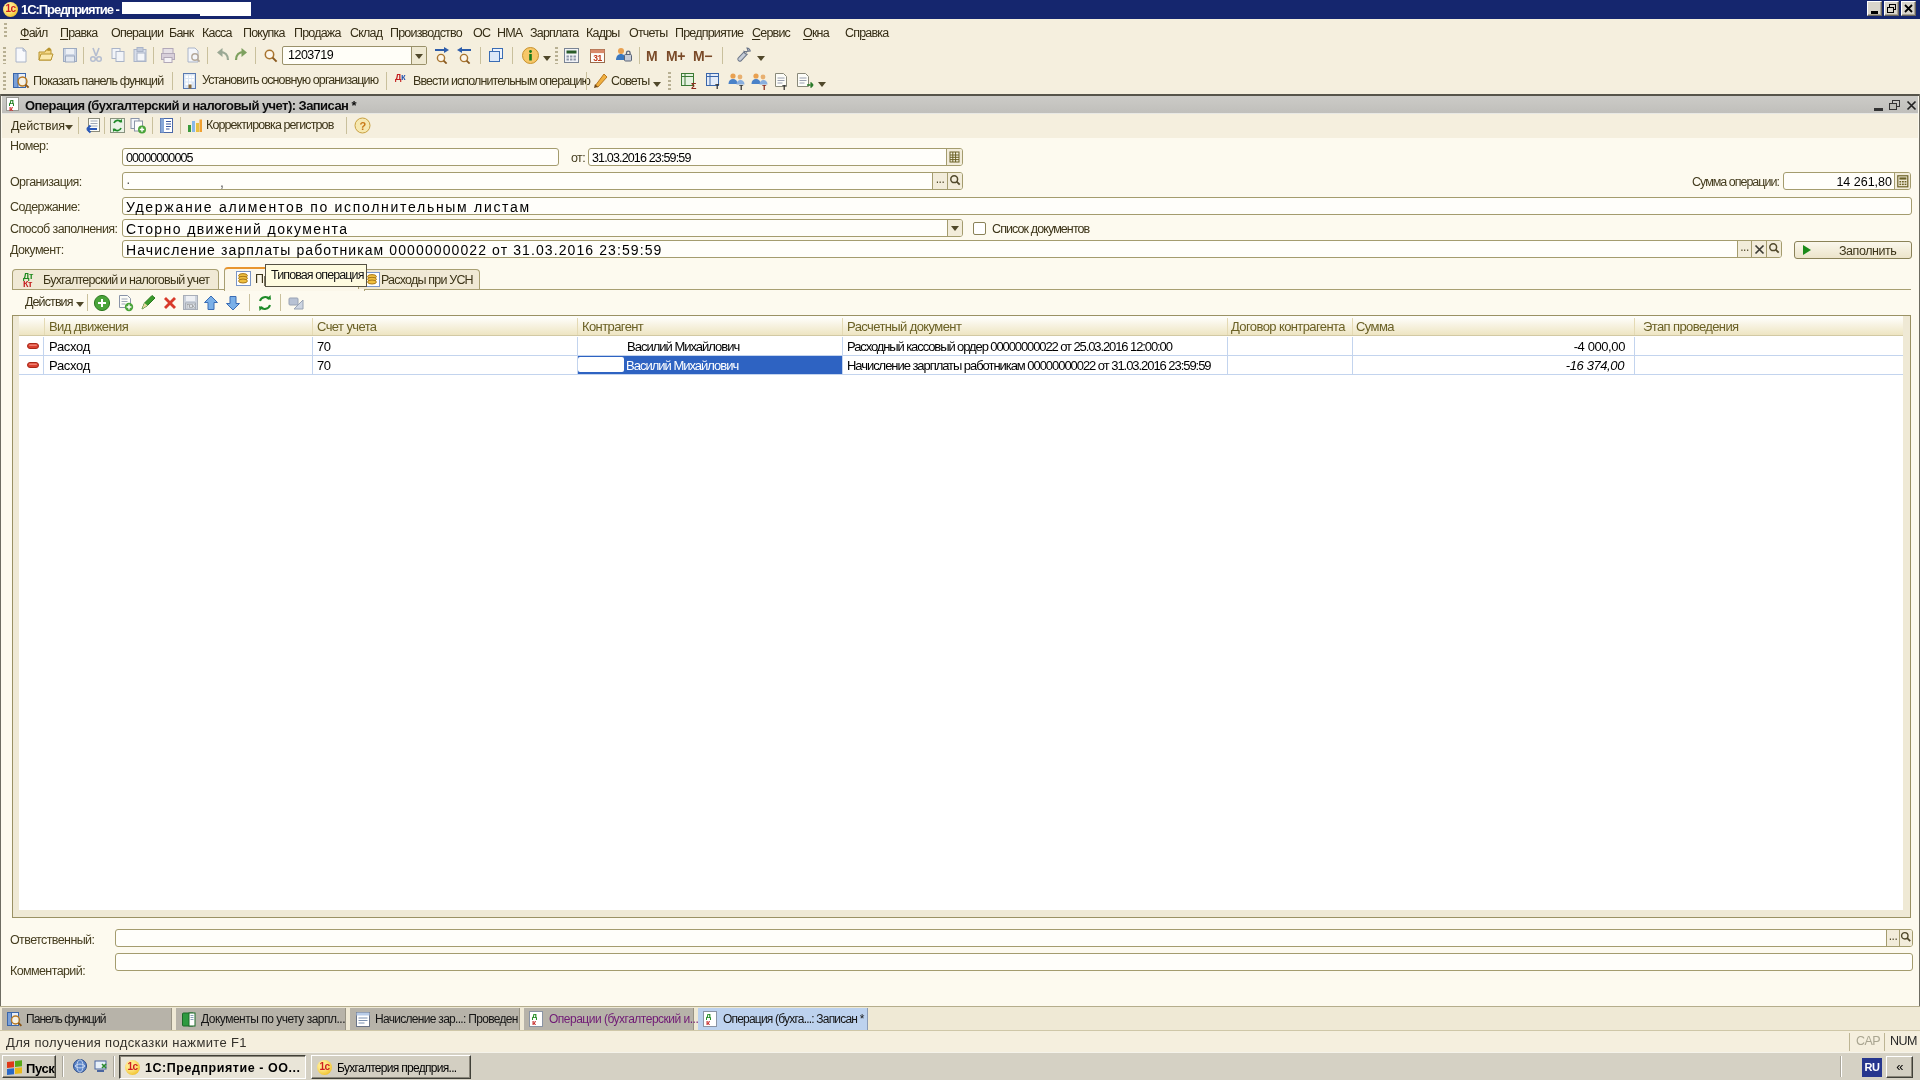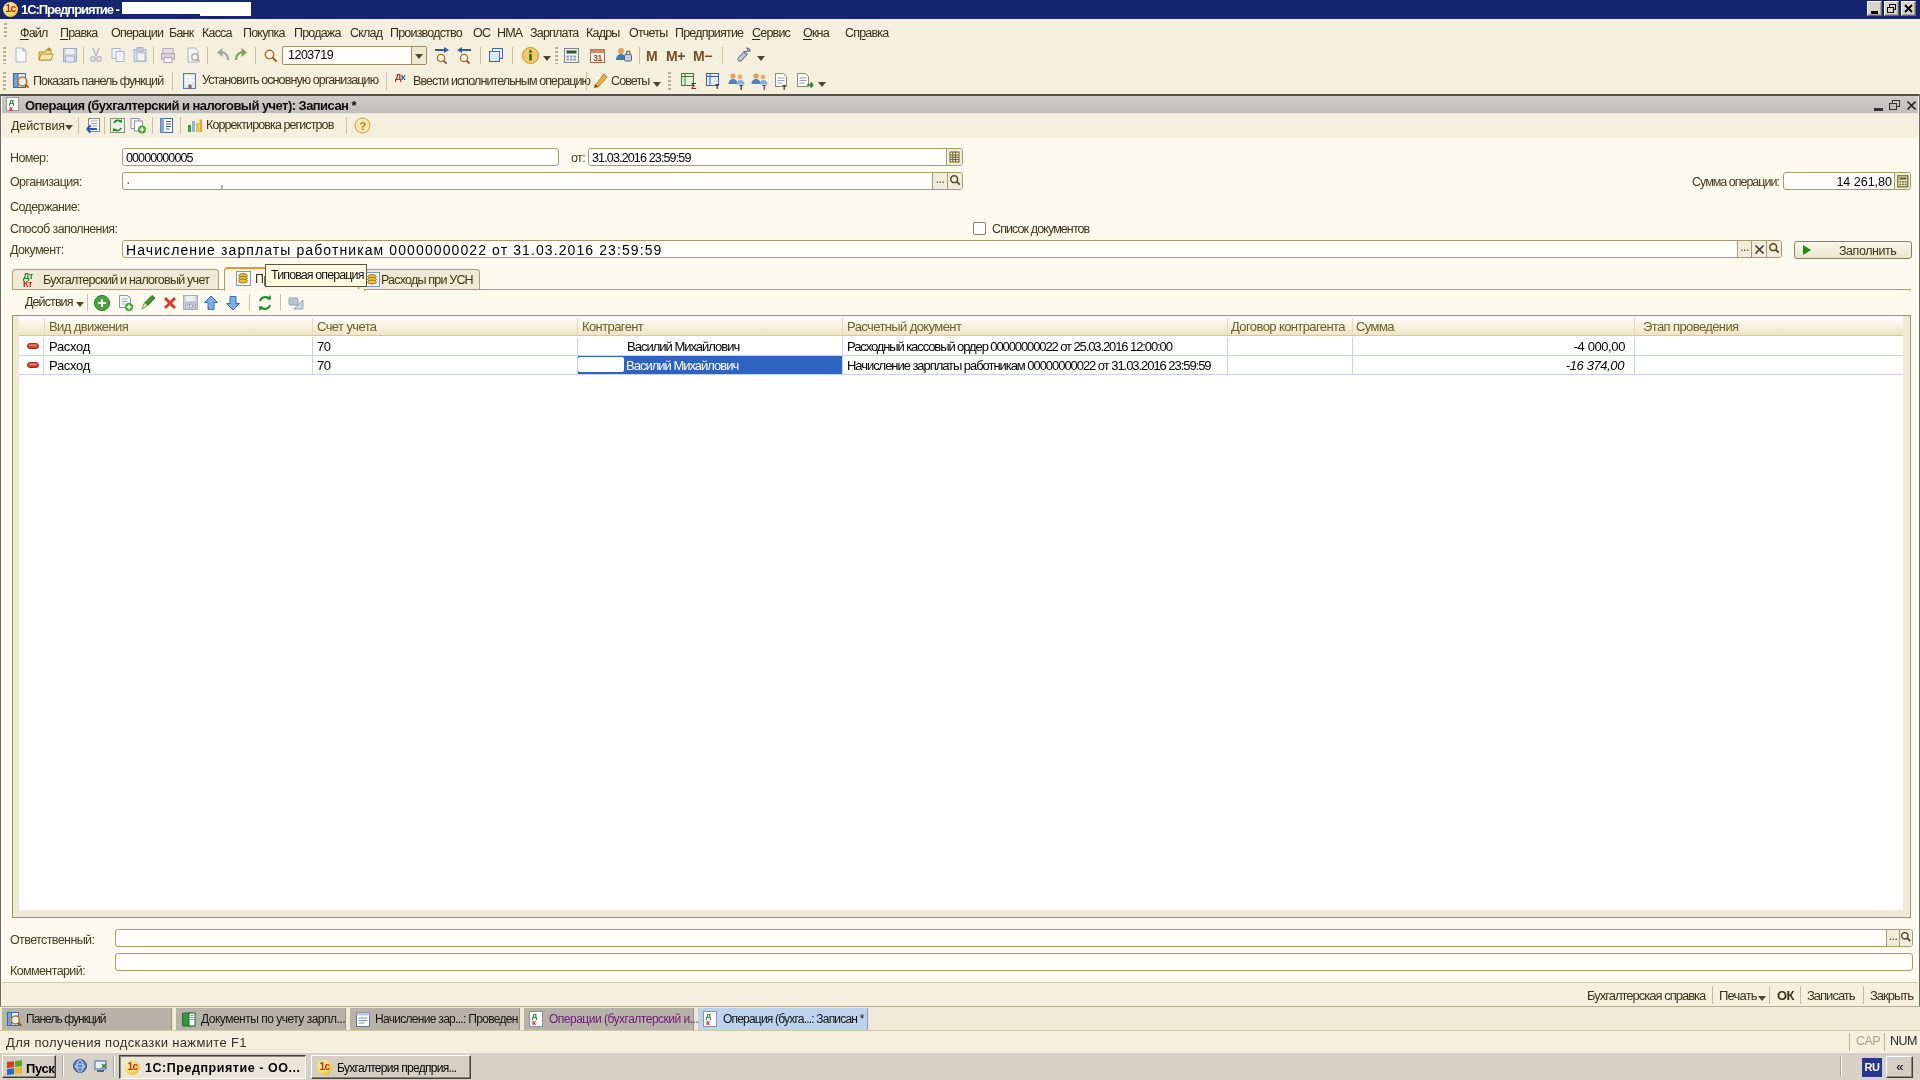--- a/index.html
+++ b/index.html
@@ -318,21 +318,21 @@
     <div class="abs tbtxt" style="left:204px;top:4px;">Корректировка регистров</div>
     <div class="sep" style="left:344px;top:3px;height:17px;"></div>
     <svg class="abs" style="left:352px;top:3px;" width="17" height="17">
         <circle cx="8.5" cy="8.5" r="7.5" fill="#f6e8b0" stroke="#c8a040"></circle>
         <text x="8.5" y="12.5" font-size="11" font-weight="bold" fill="#c87818" text-anchor="middle" font-family="Liberation Sans">?</text>
       </svg>
   </div>
 
   <div class="abs" id="form" style="left:1px;top:44px;width:1916px;height:868px;background:#fdfaef;">
 
-    <div class="lbl" style="left:8px;top:13px;text-align:center;">Номер:</div>
+    <div class="lbl" style="left:8px;top:1px;text-align:center;">Номер:</div>
     <div class="fld" style="left:120px;top:10px;width:437px;height:18px;padding-left:48px;">
         <div class="txt" style="font-size:12.5px;letter-spacing:-0.9px;top:2px;">00000000005</div>
       </div>
     <div class="lbl" style="left:569px;top:13px;">от:</div>
     <div class="fld" style="left:586px;top:10px;width:375px;height:18px;">
       <div class="txt" style="font-size:12.5px;letter-spacing:-0.85px;top:2px;text-align:right;">31.03.2016 23:59:59</div>
       <div class="obtn" style="right:0;top:0;width:16px;height:16px;border-radius:0 2px 2px 0;">
         <svg width="12" height="12" style="margin-top:2px;">
             <rect x="1" y="1" width="9" height="10" fill="#f7f3e2" stroke="#6b6126"></rect>
             <path d="M1 4h9M1 6.3h9M1 8.6h9M3.8 1v10M6.6 1v10" stroke="#6b6126"></path>
@@ -364,22 +364,31 @@
               <rect x="7.6" y="6" width="1.8" height="1.5"></rect>
               <rect x="2.4" y="8.6" width="1.8" height="1.5"></rect>
               <rect x="5" y="8.6" width="1.8" height="1.5"></rect>
               <rect x="7.6" y="8.6" width="1.8" height="1.5"></rect>
             </g>
           </svg>
       </div>
     </div>
 
     <div class="lbl" style="left:8px;top:62px;">Содержание:</div>
+    <div class="fld" style="left:120px;top:59px;width:1790px;height:18px;">
+        <div class="txt" style="letter-spacing:1.7px;">Удержание алиментов по исполнительным листам</div>
+      </div>
 
     <div class="lbl" style="left:8px;top:84px;">Способ заполнения:</div>
+    <div class="fld" style="left:120px;top:81px;width:841px;height:18px;">
+      <div class="txt" style="letter-spacing:1.4px;">Сторно движений документа</div>
+      <div class="obtn" style="right:0;top:0;width:15px;height:16px;border-radius:0 2px 2px 0;">
+          <div style="margin:6px auto 0;width:0;height:0;border:4px solid transparent;border-top:5px solid #50482a;"></div>
+        </div>
+    </div>
     <div class="abs" style="left:971px;top:84px;width:13px;height:13px;background:#fff;border:1px solid #8a8258;border-radius:2px;"></div>
     <div class="lbl" style="left:990px;top:84px;color:#3c3418;letter-spacing:-0.9px;">Список документов</div>
 
     <div class="lbl" style="left:8px;top:105px;">Документ:</div>
     <div class="fld" style="left:120px;top:102px;width:1660px;height:18px;">
       <div class="txt" style="letter-spacing:1.1px;">Начисление зарплаты работникам 00000000022 от 31.03.2016 23:59:59</div>
       <div class="obtn" style="right:30px;top:0;width:14px;height:16px;color:#50482a;font-size:12px;line-height:12px;">...</div>
       <div class="obtn" style="right:15px;top:0;width:15px;height:16px;"><svg width="11" height="11" style="margin-top:2.5px;">
             <path d="M1.5 1.5l8 8M9.5 1.5l-8 8" stroke="#3c3c34" stroke-width="1.7"></path>
           </svg></div>
@@ -529,32 +538,20 @@
       <div class="obtn" style="right:0;top:0;width:13px;height:16px;border-radius:0 2px 2px 0;">
         <svg width="12" height="12" style="margin-top:1px;">
             <circle cx="4.8" cy="4.8" r="3.2" fill="none" stroke="#50482a" stroke-width="1.4"></circle>
             <path d="M7.2 7.2l3 3" stroke="#50482a" stroke-width="1.7"></path>
           </svg>
       </div>
     </div>
     <div class="lbl" style="left:8px;top:819px;margin-top:7px;">Комментарий:</div>
     <div class="fld" style="left:113px;top:815px;width:1798px;height:18px;"></div>
 
-    <div class="abs" style="left:0;top:844px;width:1916px;height:24px;border-top:1px solid #cfc7a8;background:#f5efde;">
-      <div class="abs tbtxt" style="left:1585px;top:5px;font-size:13px;letter-spacing:-1px;">Бухгалтерская справка</div>
-      <div class="sep" style="left:1710px;top:3px;height:18px;background:#c6bd96;"></div>
-      <div class="abs tbtxt" style="left:1717px;top:5px;font-size:13px;letter-spacing:-0.8px;">Печать</div>
-      <div class="abs" style="left:1756px;top:13px;width:0;height:0;border:4px solid transparent;border-top:5px solid #50482a;"></div>
-      <div class="sep" style="left:1767px;top:3px;height:18px;background:#c6bd96;"></div>
-      <div class="abs tbtxt" style="left:1775px;top:5px;font-weight:bold;font-size:13px;letter-spacing:-0.5px;">ОК</div>
-      <div class="sep" style="left:1798px;top:3px;height:18px;background:#c6bd96;"></div>
-      <div class="abs tbtxt" style="left:1805px;top:5px;font-size:13px;letter-spacing:-1px;">Записать</div>
-      <div class="sep" style="left:1861px;top:3px;height:18px;background:#c6bd96;"></div>
-      <div class="abs tbtxt" style="left:1868px;top:5px;font-size:13px;letter-spacing:-1px;">Закрыть</div>
-    </div>
   </div>
 </div>
 
 <div class="abs" id="mditabs" style="left:0;top:1006px;width:1920px;height:24px;background:#efe9d5;border-top:1px solid #b5ad8c;">
   <div class="abs" style="left:2px;top:1px;width:170px;height:32px;background:#b7b3a9;border-right:1px solid #989384;">
     <svg class="abs" style="left:4px;top:3px;" width="17" height="17">
         <rect x="1.5" y="1.5" width="11" height="13" fill="#e8effa" stroke="#3a66aa"></rect>
         <rect x="1.5" y="1.5" width="4" height="13" fill="#7aa0d8" stroke="#3a66aa"></rect>
         <circle cx="9.5" cy="9" r="4" fill="#fdf3dc" fill-opacity="0.7" stroke="#b87820" stroke-width="1.4"></circle>
         <path d="M12.4 11.9l3 3" stroke="#8a5618" stroke-width="1.8"></path>

